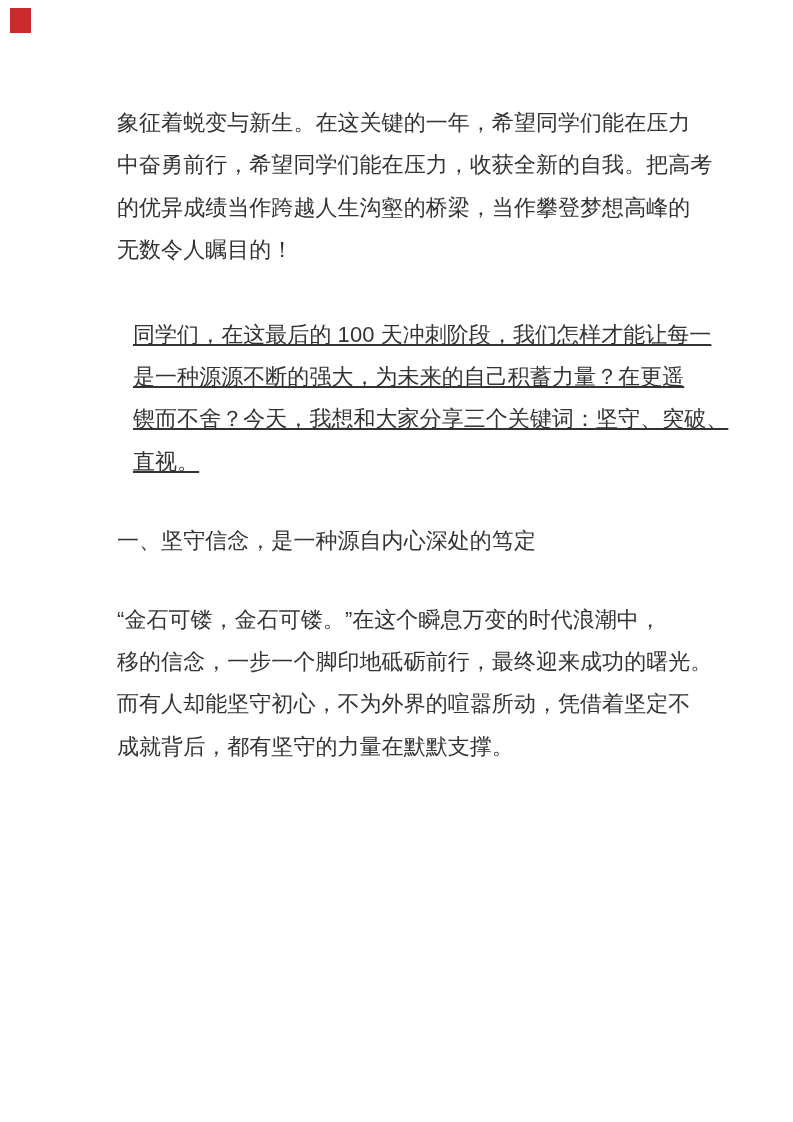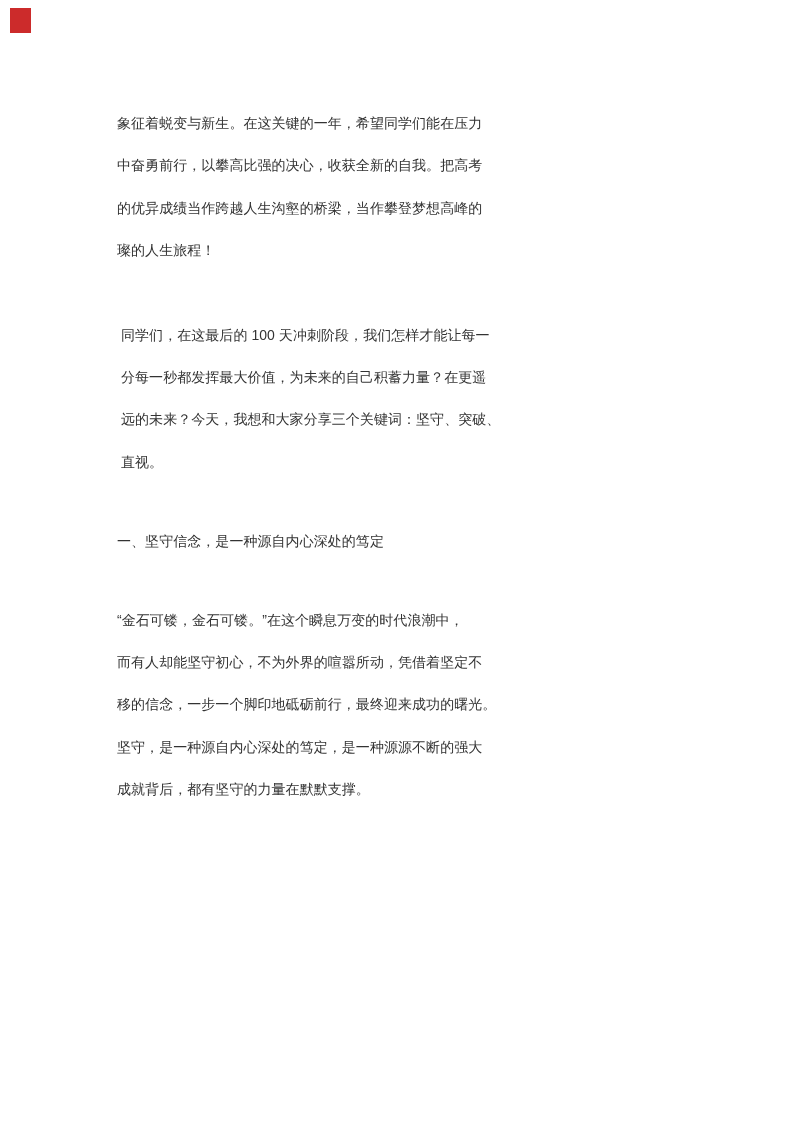--- a/index.html
+++ b/index.html
@@ -29,63 +29,63 @@
   .content {
     position: absolute;
     left: 117px;
     top: 102px;
     width: 560px;
   }
   .para {
     margin: 0 0 42px 0;
   }
   .para-tight {
-    margin: 0 0 37px 4px;
+    margin: 0 0 37px 16px;
+    text-decoration: underline;
   }
   .heading-block {
     margin: 0 0 36px 0;
   }
   .line {
-    font-size: 14px;
+    font-size: 22px;
     line-height: 42.4px;
     height: 42.4px;
     white-space: nowrap;
     letter-spacing: 0.05px;
     font-weight: 400;
   }
 </style>
 </head>
 <body>
 
 <div class="page">
 
   <div class="corner-marker" style="background: rgb(204, 43, 43);"></div>
 
   <div class="content" style="color: rgb(51, 51, 51);">
 
     <div class="para">
       <div class="line">象征着蜕变与新生。在这关键的一年，希望同学们能在压力</div>
-      <div class="line">中奋勇前行，以攀高比强的决心，收获全新的自我。把高考</div>
+      <div class="line">中奋勇前行，希望同学们能在压力，收获全新的自我。把高考</div>
       <div class="line">的优异成绩当作跨越人生沟壑的桥梁，当作攀登梦想高峰的</div>
-      <div class="line">璨的人生旅程！</div>
+      <div class="line">无数令人瞩目的！</div>
     </div>
 
     <div class="para para-tight">
       <div class="line">同学们，在这最后的 100 天冲刺阶段，我们怎样才能让每一</div>
-      <div class="line">分每一秒都发挥最大价值，为未来的自己积蓄力量？在更遥</div>
-      <div class="line">远的未来？今天，我想和大家分享三个关键词：坚守、突破、</div>
+      <div class="line">是一种源源不断的强大，为未来的自己积蓄力量？在更遥</div>
+      <div class="line">锲而不舍？今天，我想和大家分享三个关键词：坚守、突破、</div>
       <div class="line">直视。</div>
     </div>
 
     <div class="heading-block">
       <div class="line">一、坚守信念，是一种源自内心深处的笃定</div>
     </div>
 
     <div class="para">
       <div class="line">“金石可镂，金石可镂。”在这个瞬息万变的时代浪潮中，</div>
+      <div class="line">移的信念，一步一个脚印地砥砺前行，最终迎来成功的曙光。</div>
       <div class="line">而有人却能坚守初心，不为外界的喧嚣所动，凭借着坚定不</div>
-      <div class="line">移的信念，一步一个脚印地砥砺前行，最终迎来成功的曙光。</div>
-      <div class="line">坚守，是一种源自内心深处的笃定，是一种源源不断的强大</div>
       <div class="line">成就背后，都有坚守的力量在默默支撑。</div>
     </div>
 
   </div>
 </div>
 
 </body></html>

